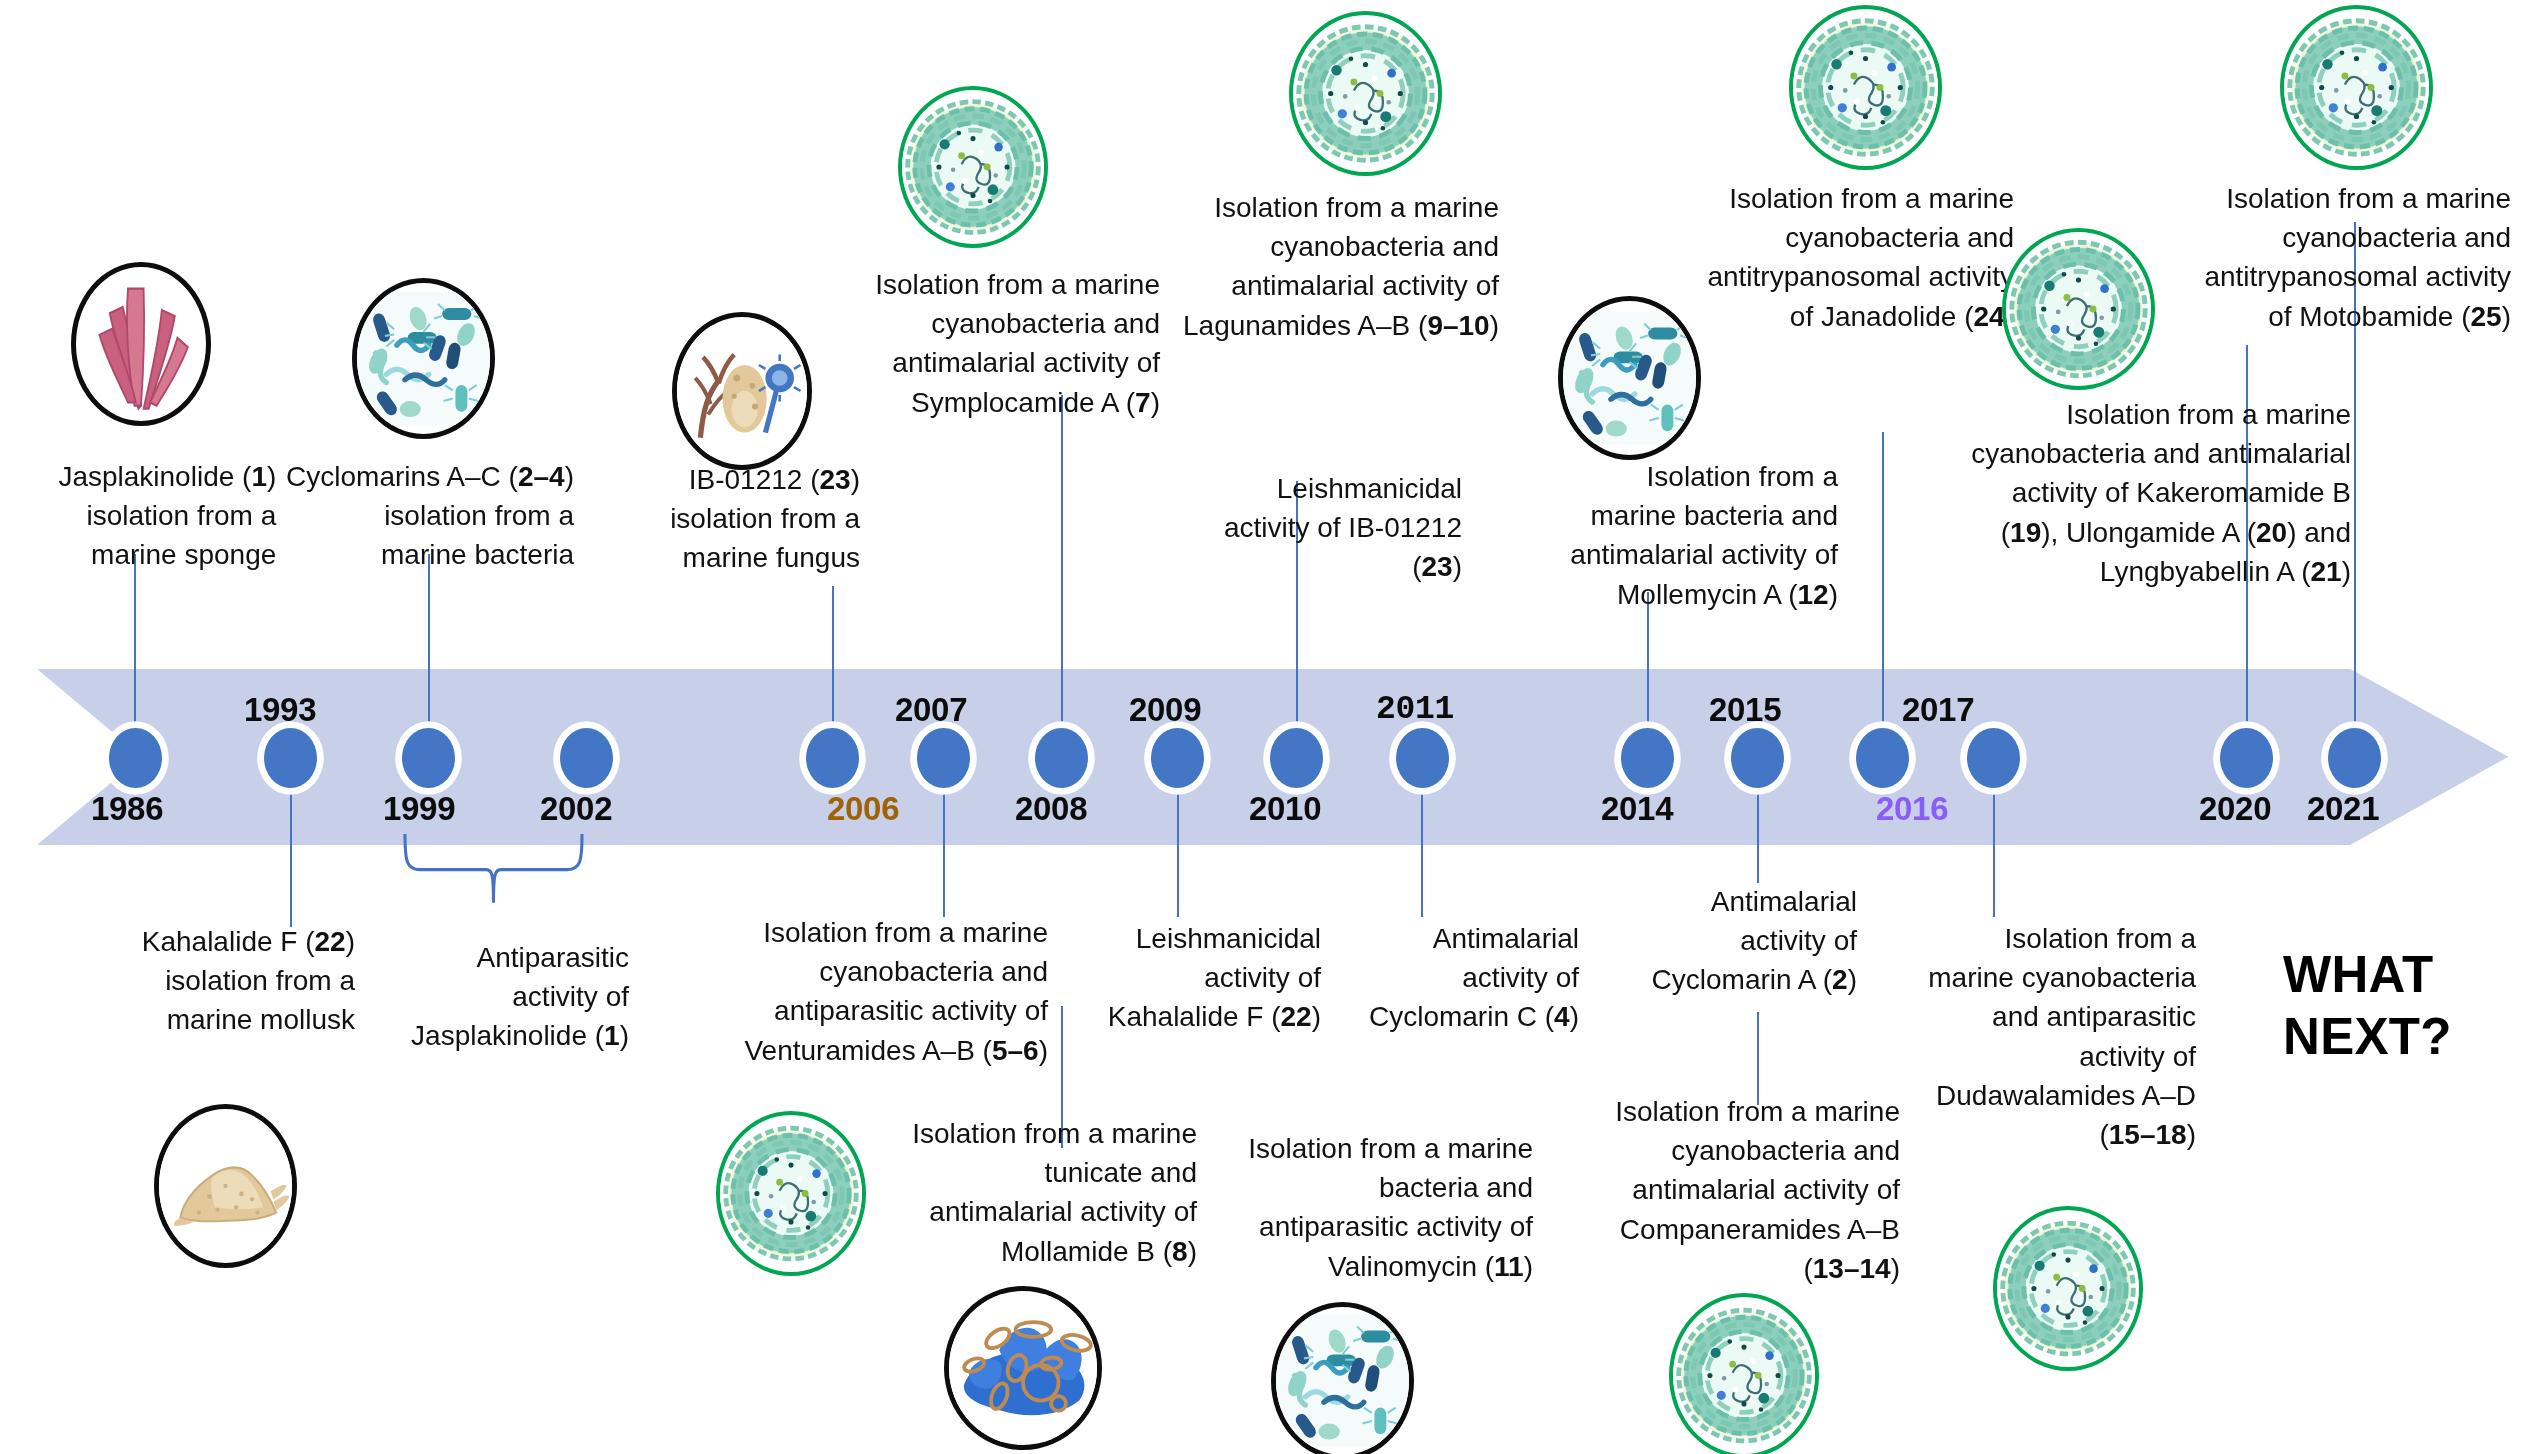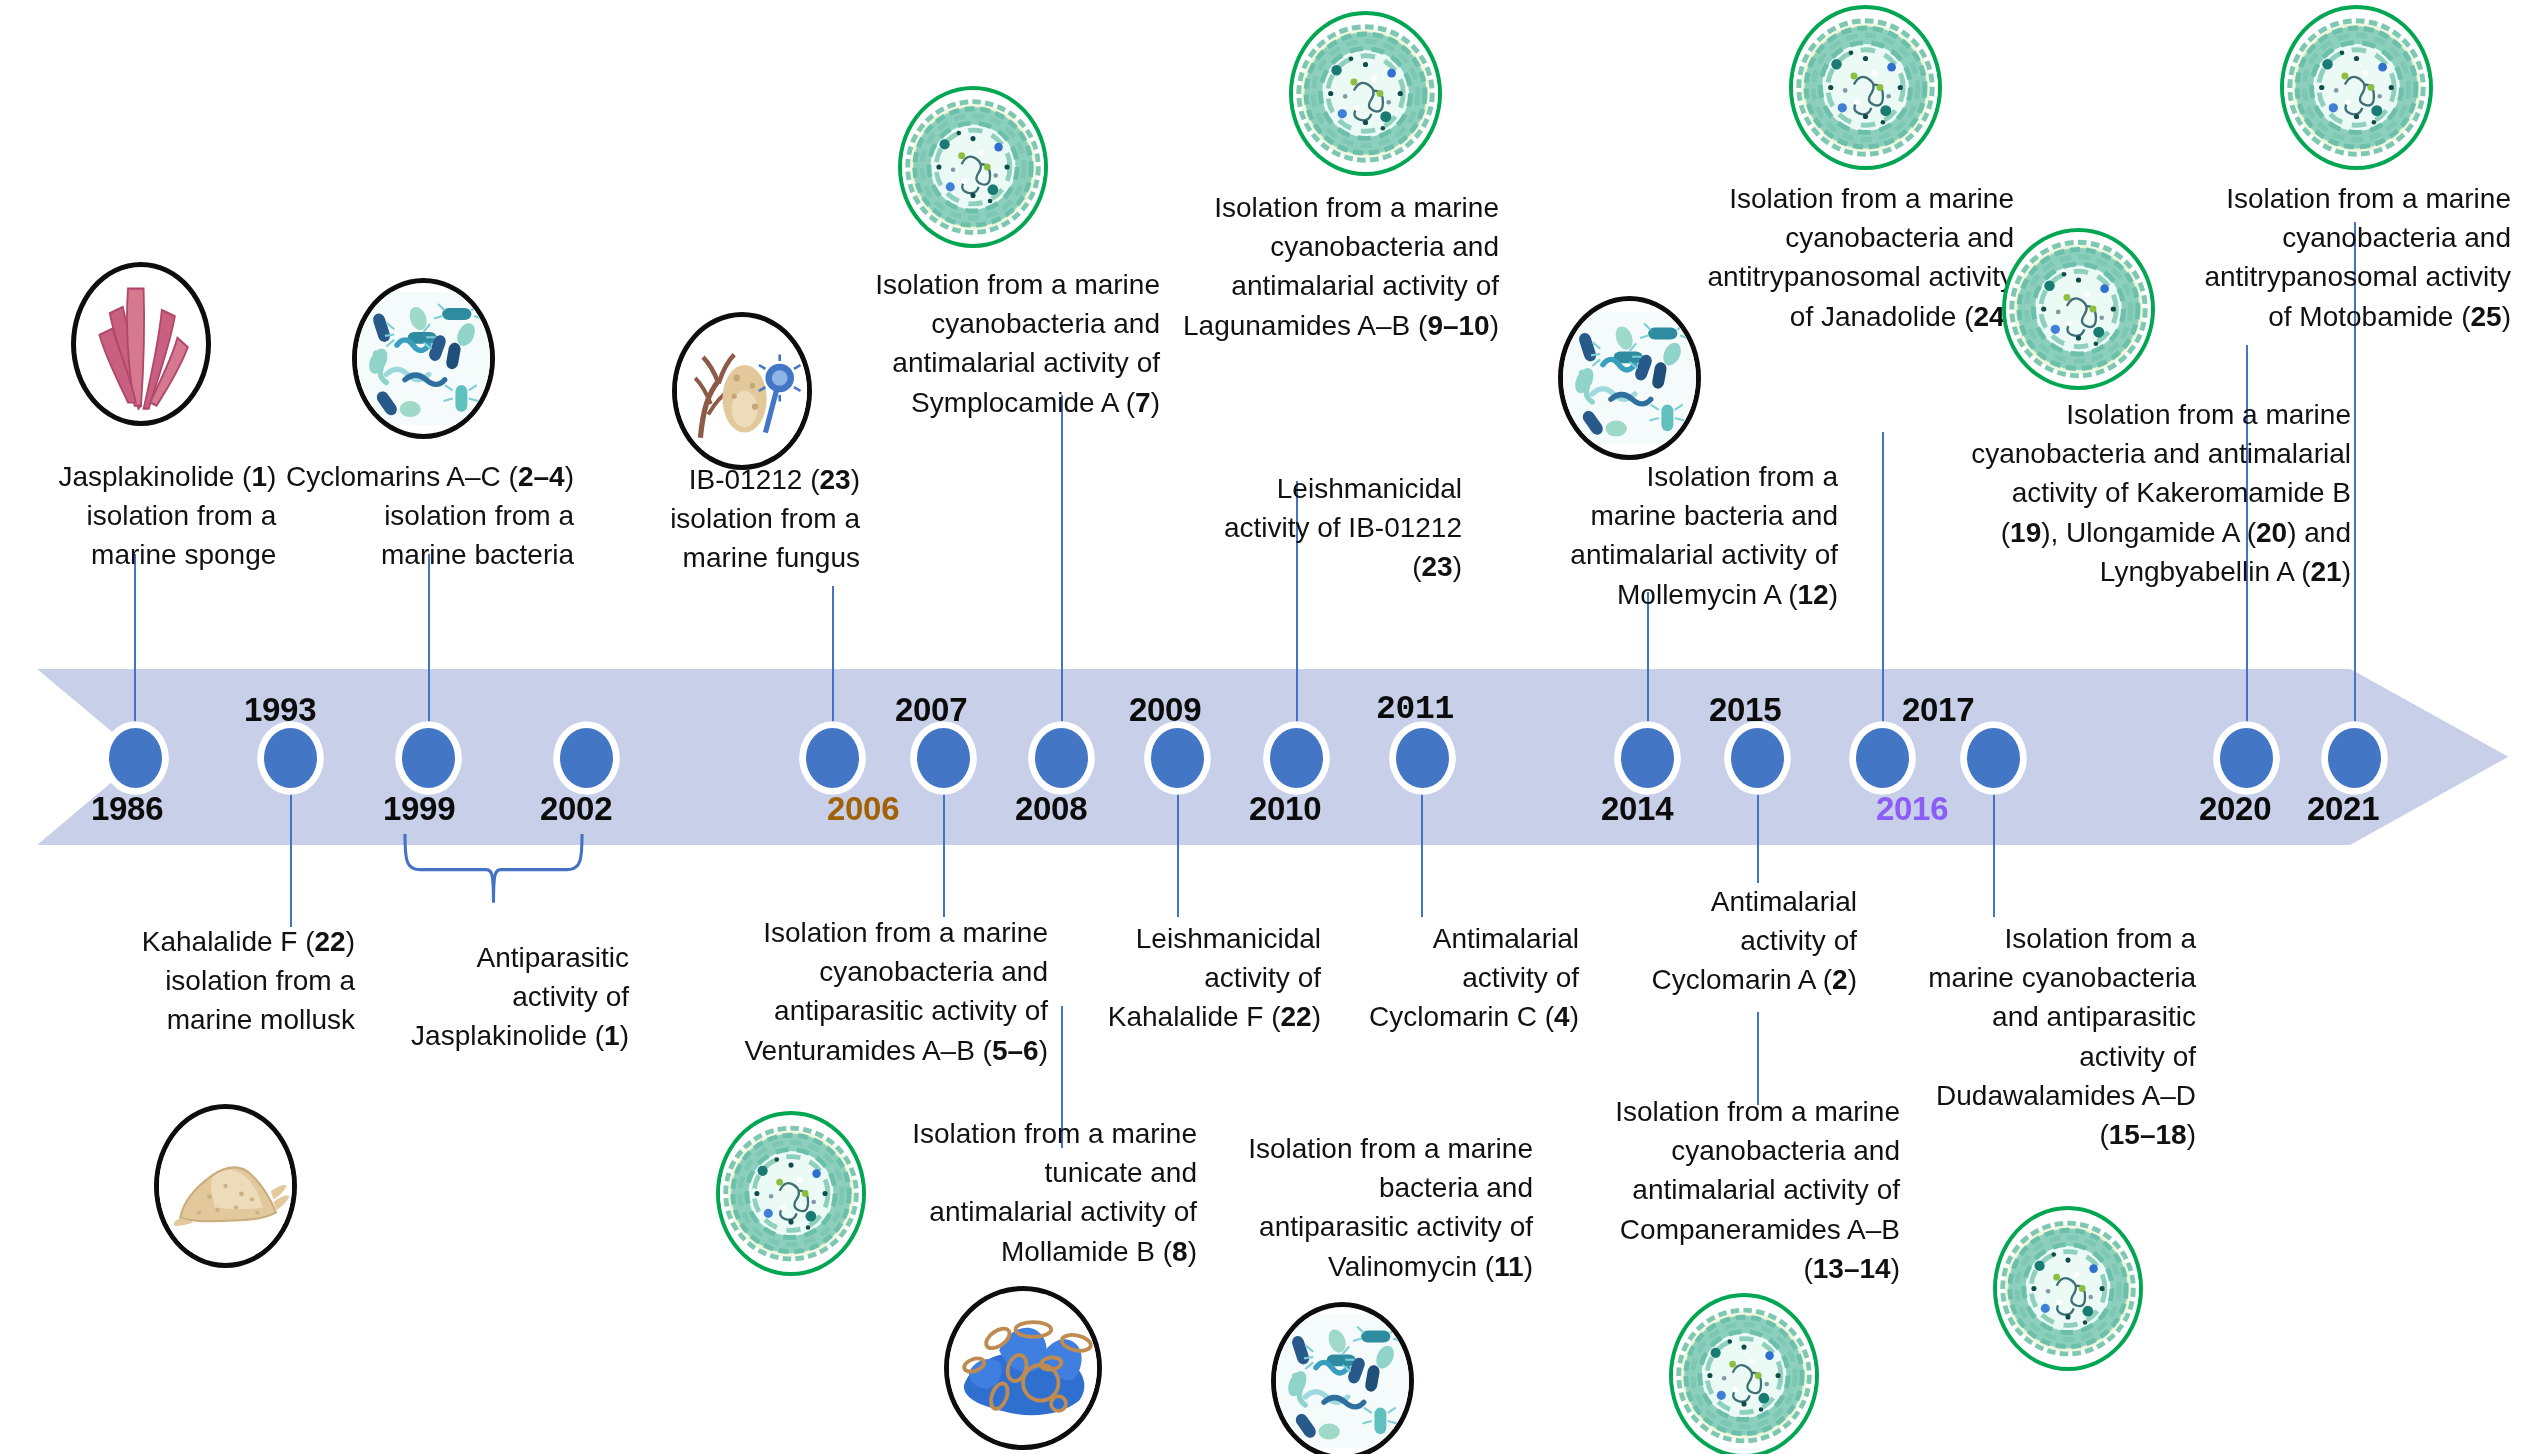--- a/index.html
+++ b/index.html
@@ -742,15 +742,19 @@
       <div class="cap" style="left: 1906px; top: 919px; width: 290px; color: rgb(17, 17, 17);">
         <div>Isolation from a</div>
         <div>marine cyanobacteria</div>
         <div>and antiparasitic</div>
         <div>activity of</div>
         <div>Dudawalamides A–D</div>
         <div>(<b>15–18</b>)</div>
       </div>
     </div>
 
+  <div class="whatnext" style="left:2283px;top:944px;">
+    <div>WHAT</div>
+    <div>NEXT?</div>
+  </div>
 
 </div>
 
 
 </body></html>

